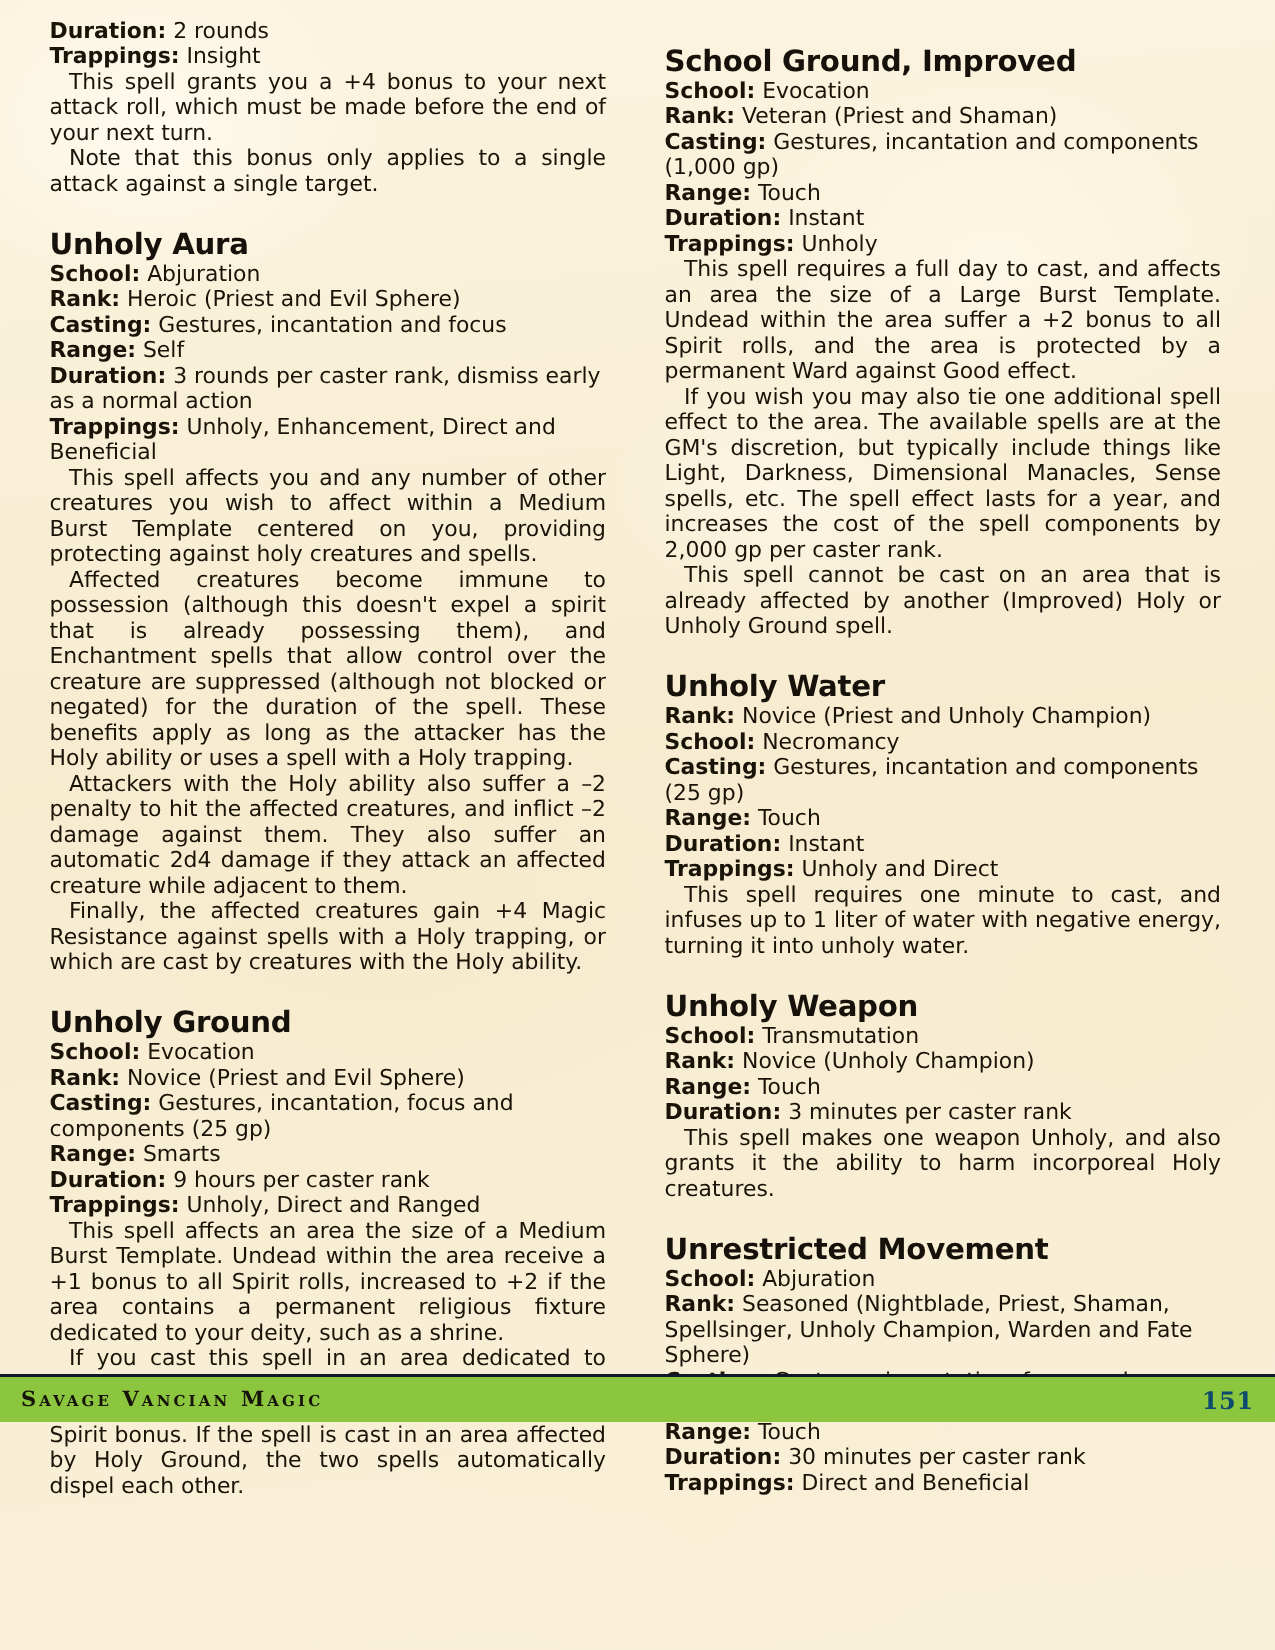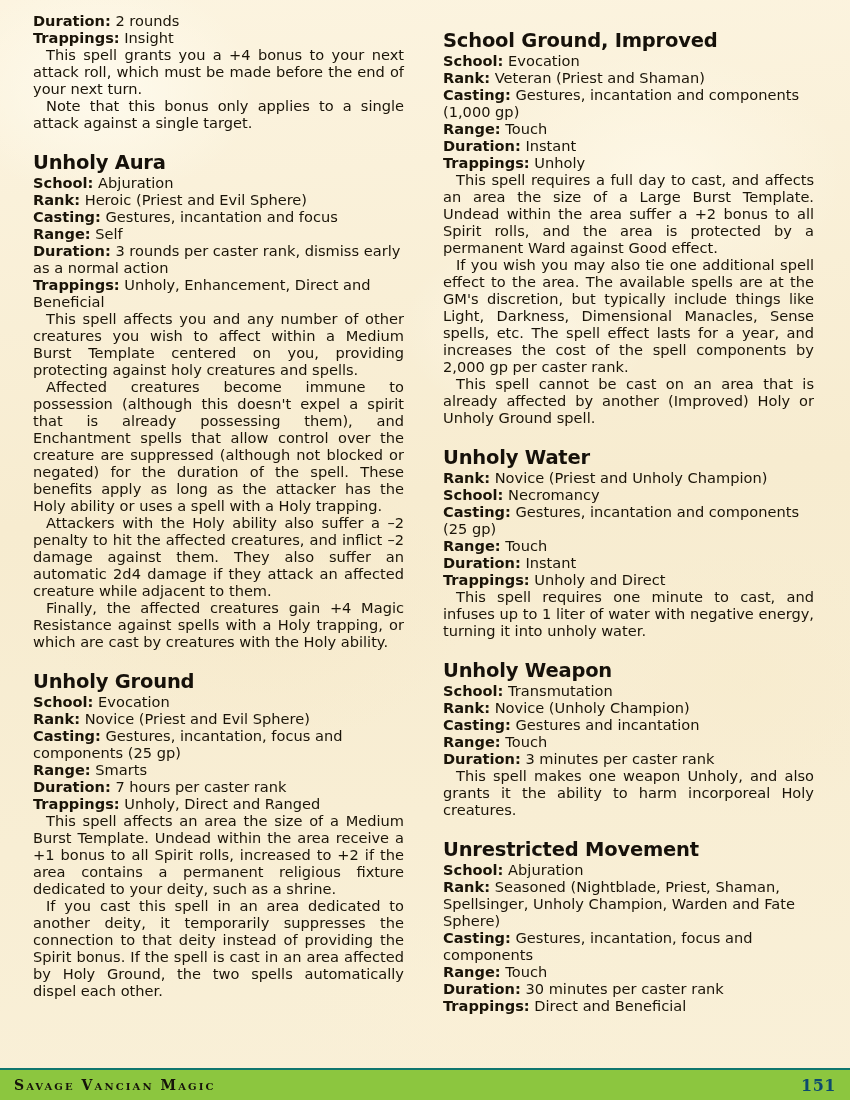--- a/index.html
+++ b/index.html
@@ -27,21 +27,21 @@
       radial-gradient(ellipse 240px 190px at 88% 62%, rgba(247,235,205,0.6), rgba(247,235,205,0) 72%),
       radial-gradient(ellipse 280px 160px at 55% 92%, rgba(250,240,214,0.6), rgba(250,240,214,0) 72%),
       radial-gradient(ellipse 180px 130px at 62% 30%, rgba(255,253,244,0.5), rgba(255,253,244,0) 70%),
       linear-gradient(175deg, #fcf4e0 0%, #f7ecd0 45%, #f9f0d8 100%);
     z-index: 0;
   }
   .page {
     position: relative;
     z-index: 1;
     width: 850px;
-    height: 1100px;
+    height: 948px;
     box-sizing: border-box;
     padding-left: 27px;
   }
   .columns {
     position: absolute;
     top: 12px;
     left: 0;
     width: 850px;
     height: 1035px;
     box-sizing: border-box;
@@ -94,21 +94,21 @@
   .intro {
     margin-bottom: 21px;
   }
   .footer {
     position: absolute;
     left: 0;
     bottom: 0;
     width: 850px;
     height: 32px;
     background: #8cc63f;
-    border-top: 2px solid #0f766e;
+    border-top: 2px solid #0f172a;
     box-sizing: border-box;
     display: flex;
     align-items: center;
     justify-content: space-between;
     padding: 0 14px 0 14px;
     z-index: 2;
   }
   .footer-title {
     font-family: "DejaVu Serif", serif;
     font-variant: small-caps;
@@ -161,21 +161,21 @@
         <p class="body">Finally, the affected creatures gain +4 Magic Resistance against spells with a Holy trapping, or which are cast by creatures with the Holy ability.</p>
       </div>
 
       <div class="spell-block">
         <h2 class="spell-title">Unholy Ground</h2>
         <div class="stats">
           <p class="stat"><span class="k">School:</span> <span>Evocation</span></p>
           <p class="stat"><span class="k">Rank:</span> <span>Novice (Priest and Evil Sphere)</span></p>
           <p class="stat"><span class="k">Casting:</span> <span>Gestures, incantation, focus and components (25 gp)</span></p>
           <p class="stat"><span class="k">Range:</span> <span>Smarts</span></p>
-          <p class="stat"><span class="k">Duration:</span> <span>7 hours per caster rank</span></p>
+          <p class="stat"><span class="k">Duration:</span> <span>9 hours per caster rank</span></p>
           <p class="stat"><span class="k">Trappings:</span> <span>Unholy, Direct and Ranged</span></p>
         </div>
         <p class="body">This spell affects an area the size of a Medium Burst Template. Undead within the area receive a +1 bonus to all Spirit rolls, increased to +2 if the area contains a permanent religious fixture dedicated to your deity, such as a shrine.</p>
         <p class="body">If you cast this spell in an area dedicated to another deity, it temporarily suppresses the connection to that deity instead of providing the Spirit bonus. If the spell is cast in an area affected by Holy Ground, the two spells automatically dispel each other.</p>
       </div>
     </div>
 
     <div class="col right">
 
       <div class="spell-block">
@@ -204,21 +204,20 @@
           <p class="stat"><span class="k">Trappings:</span> <span>Unholy and Direct</span></p>
         </div>
         <p class="body">This spell requires one minute to cast, and infuses up to 1 liter of water with negative energy, turning it into unholy water.</p>
       </div>
 
       <div class="spell-block">
         <h2 class="spell-title">Unholy Weapon</h2>
         <div class="stats">
           <p class="stat"><span class="k">School:</span> <span>Transmutation</span></p>
           <p class="stat"><span class="k">Rank:</span> <span>Novice (Unholy Champion)</span></p>
-          <p class="stat"><span class="k">Casting:</span> <span>Gestures and incantation</span></p>
           <p class="stat"><span class="k">Range:</span> <span>Touch</span></p>
           <p class="stat"><span class="k">Duration:</span> <span>3 minutes per caster rank</span></p>
         </div>
         <p class="body">This spell makes one weapon Unholy, and also grants it the ability to harm incorporeal Holy creatures.</p>
       </div>
 
       <div class="spell-block">
         <h2 class="spell-title">Unrestricted Movement</h2>
         <div class="stats">
           <p class="stat"><span class="k">School:</span> <span>Abjuration</span></p>

